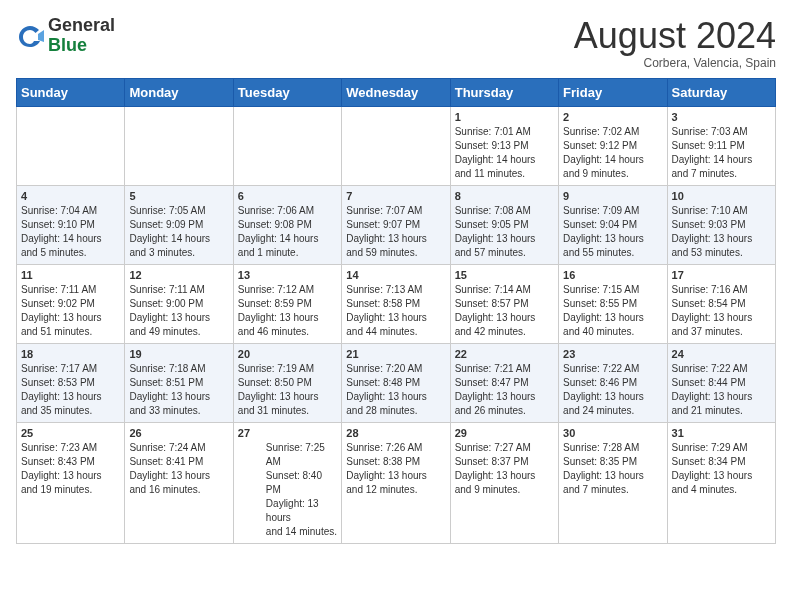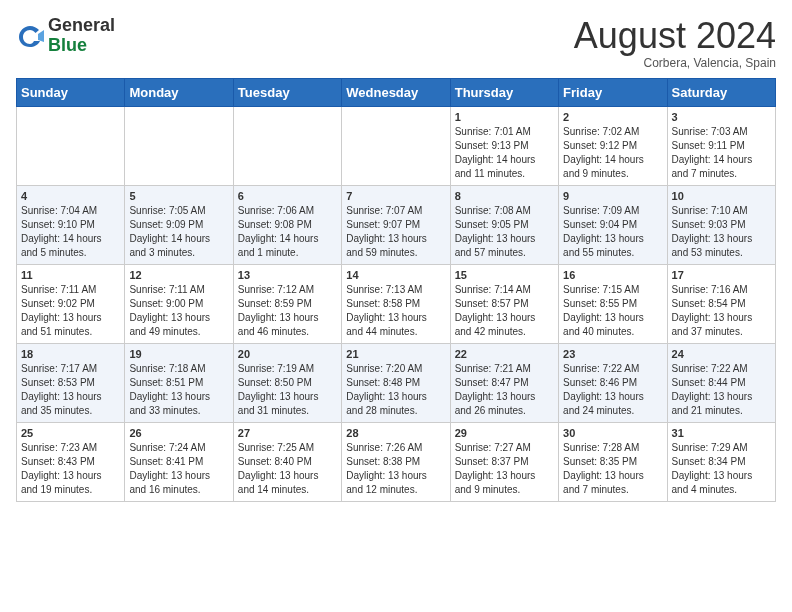--- a/index.html
+++ b/index.html
@@ -320,21 +320,21 @@
         </td>
         <td>
           <span class="day-number">26</span>
           <div class="day-info" style="white-space: pre-line;">Sunrise: 7:24 AM
 Sunset: 8:41 PM
 Daylight: 13 hours
 and 16 minutes.</div>
         </td>
         <td>
           <span class="day-number">27</span>
-          <div class="day-info" style="white-space: pre-line;">Sunrise: 7:25 AM
+          <div class="day-info" style="white-space: pre-line; margin-left: 28px;">Sunrise: 7:25 AM
 Sunset: 8:40 PM
 Daylight: 13 hours
 and 14 minutes.</div>
         </td>
         <td>
           <span class="day-number">28</span>
           <div class="day-info" style="white-space: pre-line;">Sunrise: 7:26 AM
 Sunset: 8:38 PM
 Daylight: 13 hours
 and 12 minutes.</div>

